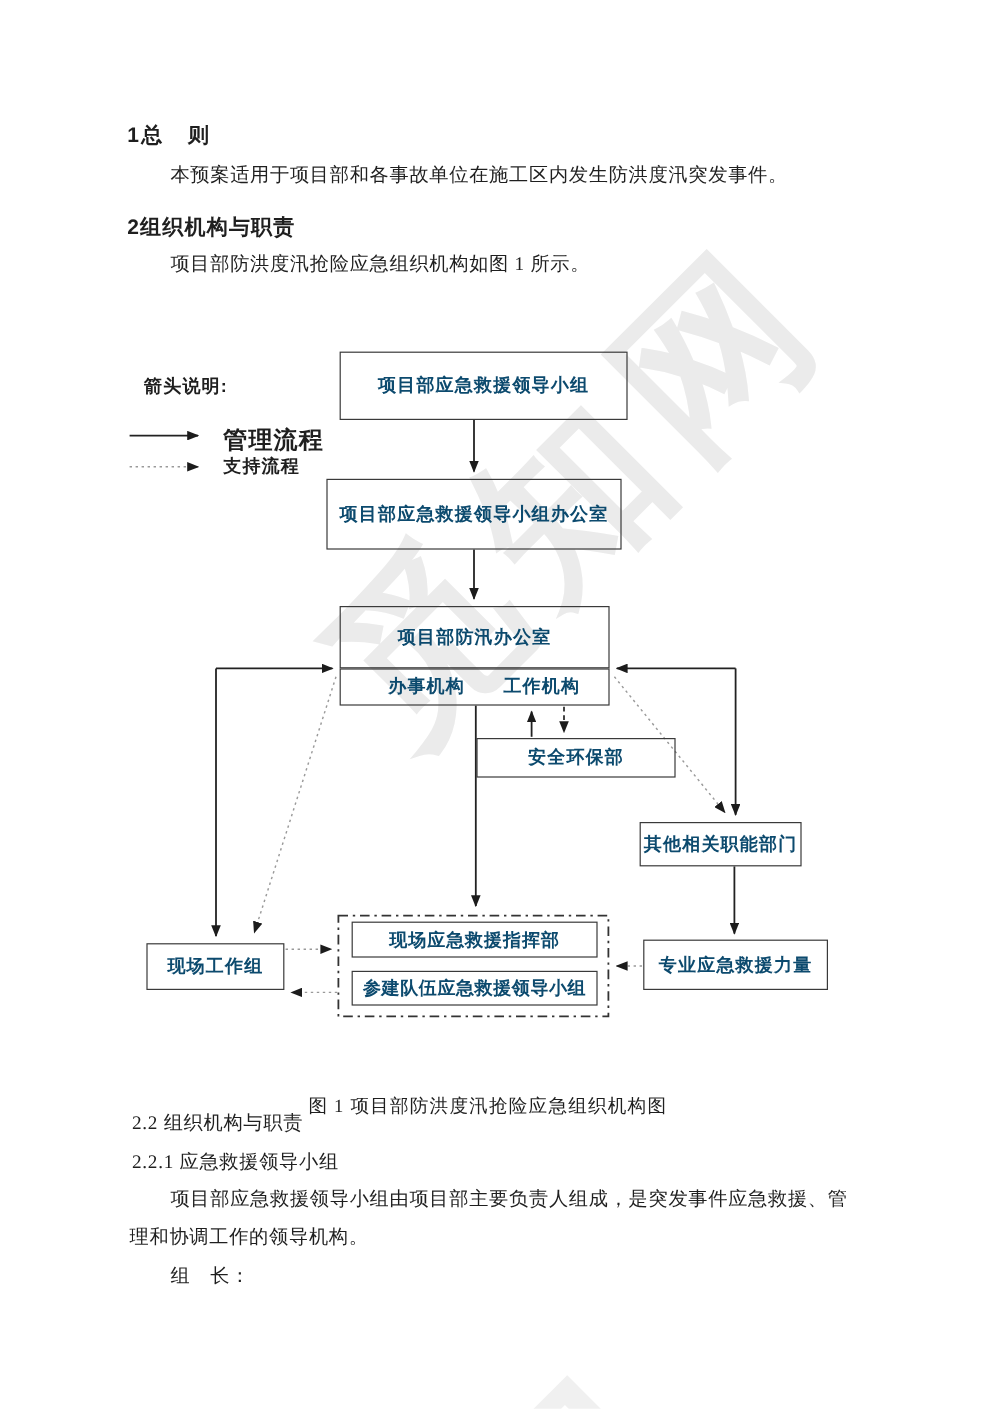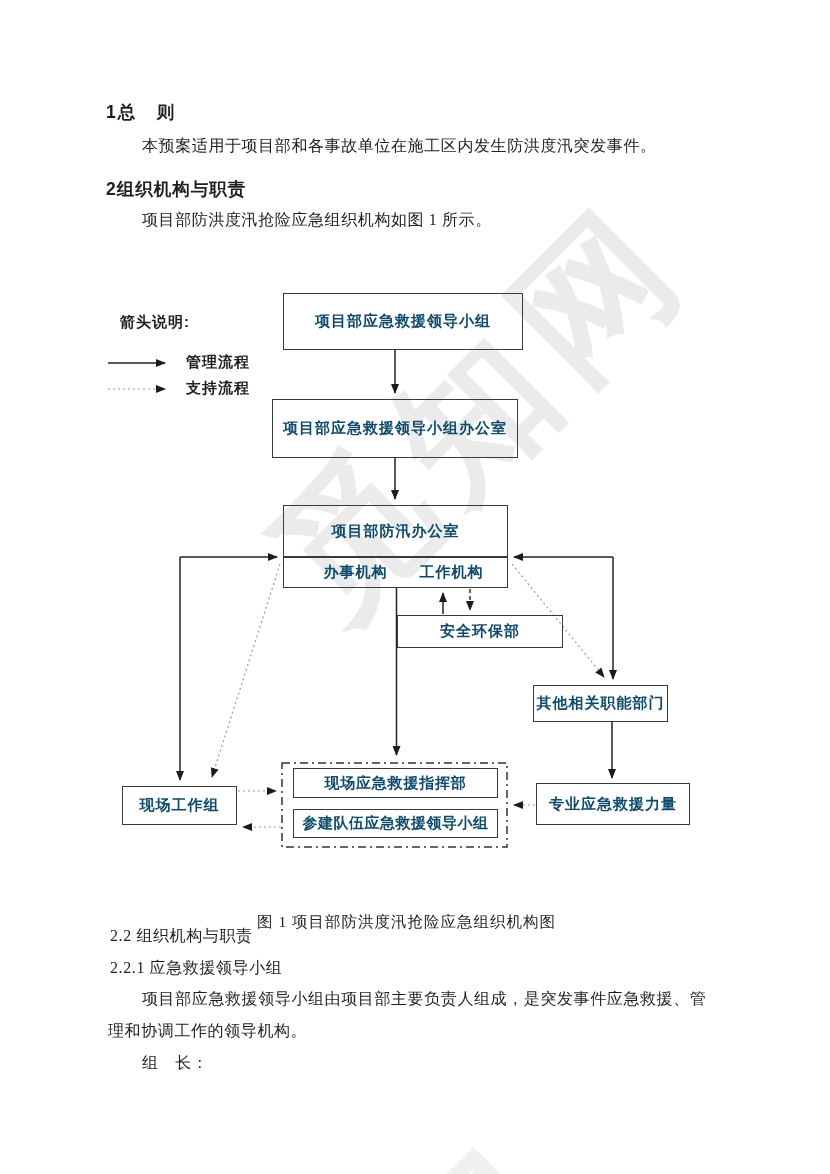--- a/index.html
+++ b/index.html
@@ -19,21 +19,21 @@
   #p2   { left:142px; top:210px; font-size:16px; letter-spacing:0.6px; }
   #caption { left:257px; top:872px; font-size:15.5px; letter-spacing:1px;margin-top:40px; }
   #s22  { left:110px; top:926px; font-size:16px; letter-spacing:0.6px; }
   #s221 { left:110px; top:958px; font-size:16px; letter-spacing:0.6px; }
   #pl1  { left:142px; top:989px; font-size:16px; letter-spacing:0.6px; }
   #pl2  { left:108px; top:1021px; font-size:16px; letter-spacing:0.6px; }
   #leader { left:142px; top:1053px; font-size:16px; letter-spacing:0.6px; }
 
   
   #legend-title { left:120px; top:313px; font-size:15px; letter-spacing:1px; }
-  #legend-l1 { left:186px; top:353px; font-size:15px; letter-spacing:1px; }
+  #legend-l1 { left:186px; top:353px; font-size:20px; letter-spacing:1px; }
   #legend-l2 { left:186px; top:379px; font-size:15px; letter-spacing:1px; }
 
   
   .box {
     position:absolute; box-sizing:border-box;
     border:1.5px solid #3a3a3a; background:transparent;
     display:flex; align-items:center; justify-content:center;
     font-family:Liberation Serif, serif; font-weight:bold;
     font-size:15px; letter-spacing:1px; color:#0c4a6e; z-index:3;
   }

